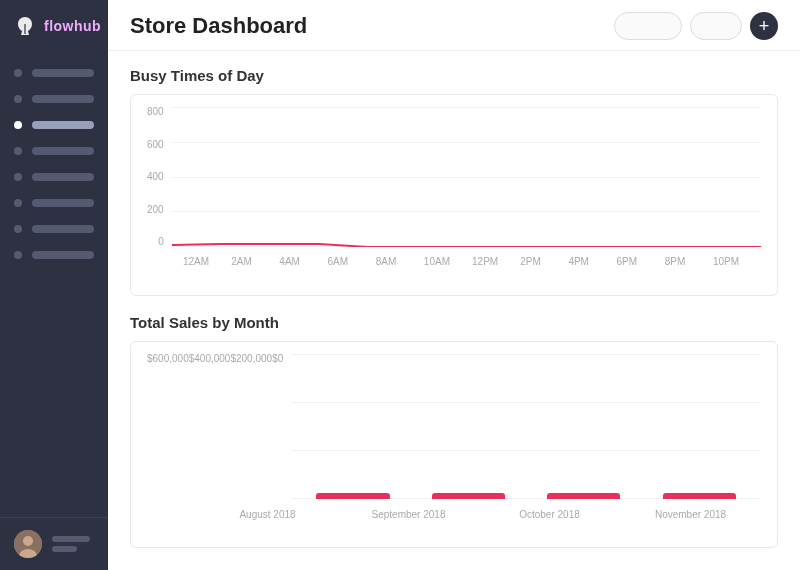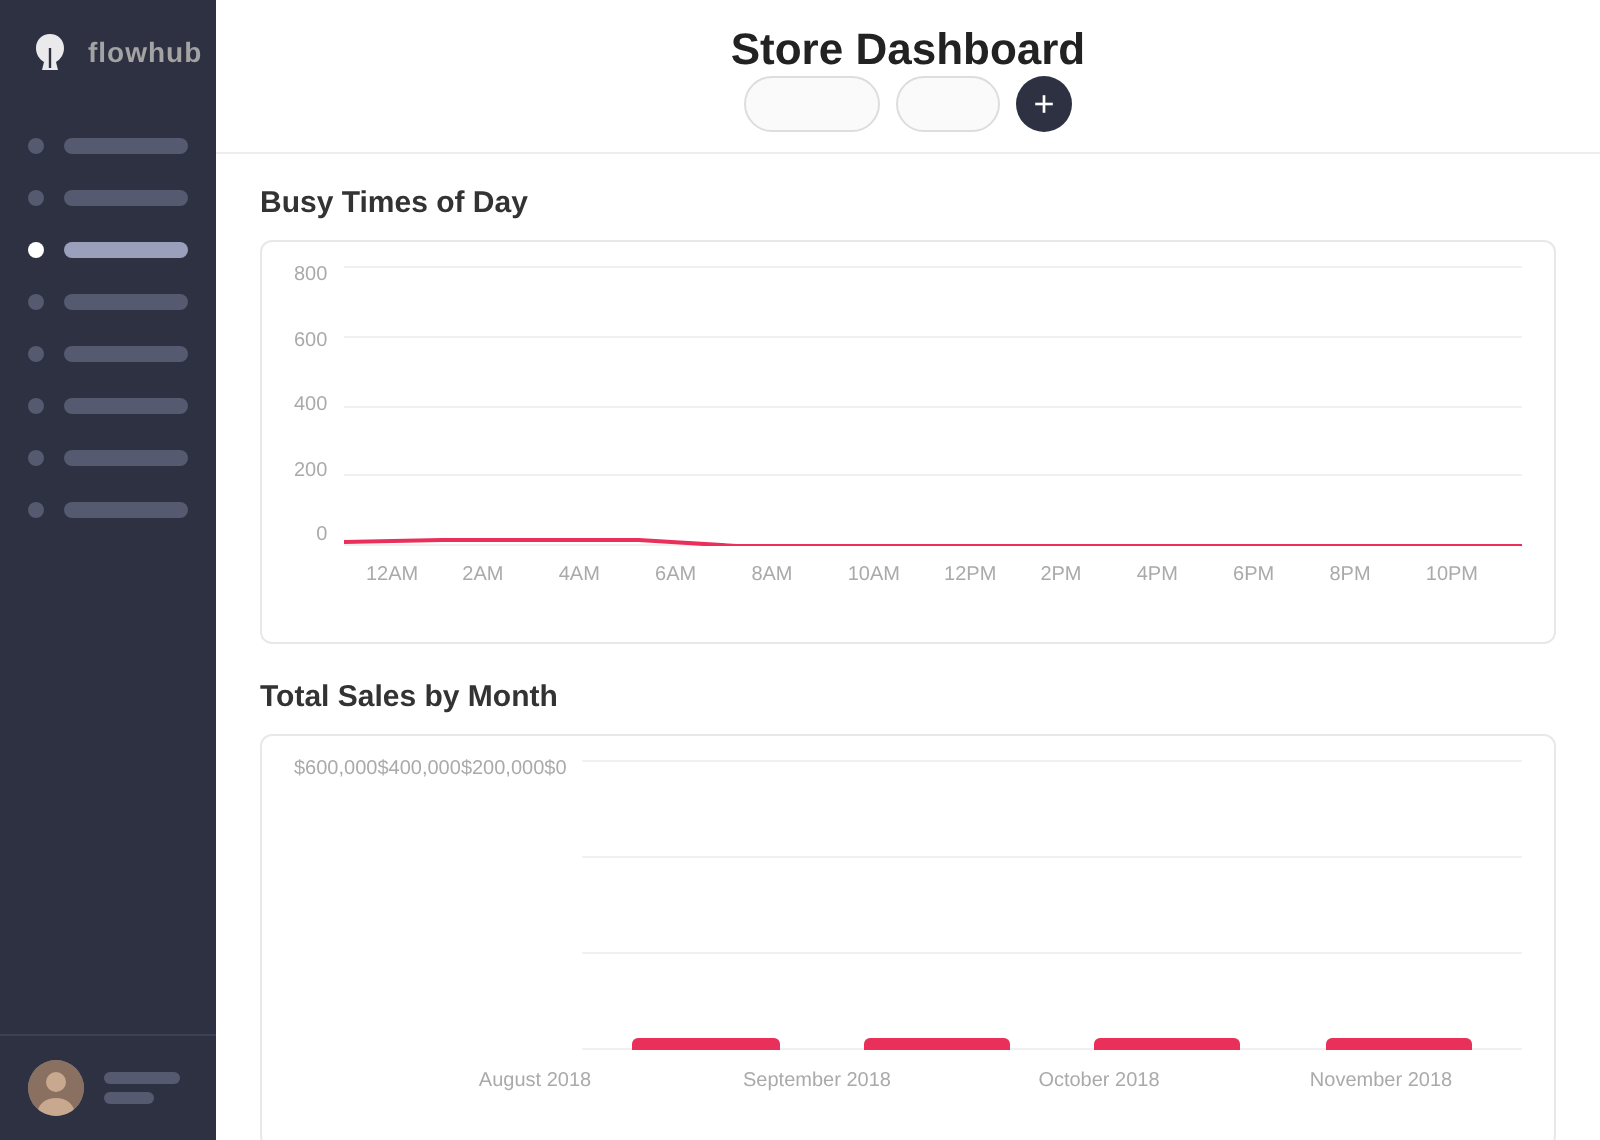--- a/index.html
+++ b/index.html
@@ -27,21 +27,21 @@
       padding: 12px 14px;
       gap: 8px;
       height: 52px;
     }
     .sidebar-logo-icon {
       width: 22px;
       height: 22px;
       flex-shrink: 0;
     }
     .sidebar-logo-text {
-      color: #a3a3a3;
+      color: #f0abfc;
       font-size: 14px;
       font-weight: 600;
       letter-spacing: 0.5px;
     }
     .sidebar-nav {
       flex: 1;
       padding: 8px 0;
     }
     .sidebar-item {
       display: flex;
@@ -112,21 +112,20 @@
       display: flex;
       flex-direction: column;
     }
     .main-header {
       display: flex;
       align-items: center;
       justify-content: space-between;
       padding: 12px 22px 10px 22px;
       border-bottom: 1px solid #eee;
       flex-shrink: 0;
-      flex-direction: column;
     }
     .page-title {
       font-size: 22px;
       font-weight: 700;
       color: #222;
     }
     .header-controls {
       display: flex;
       align-items: center;
       gap: 8px;

